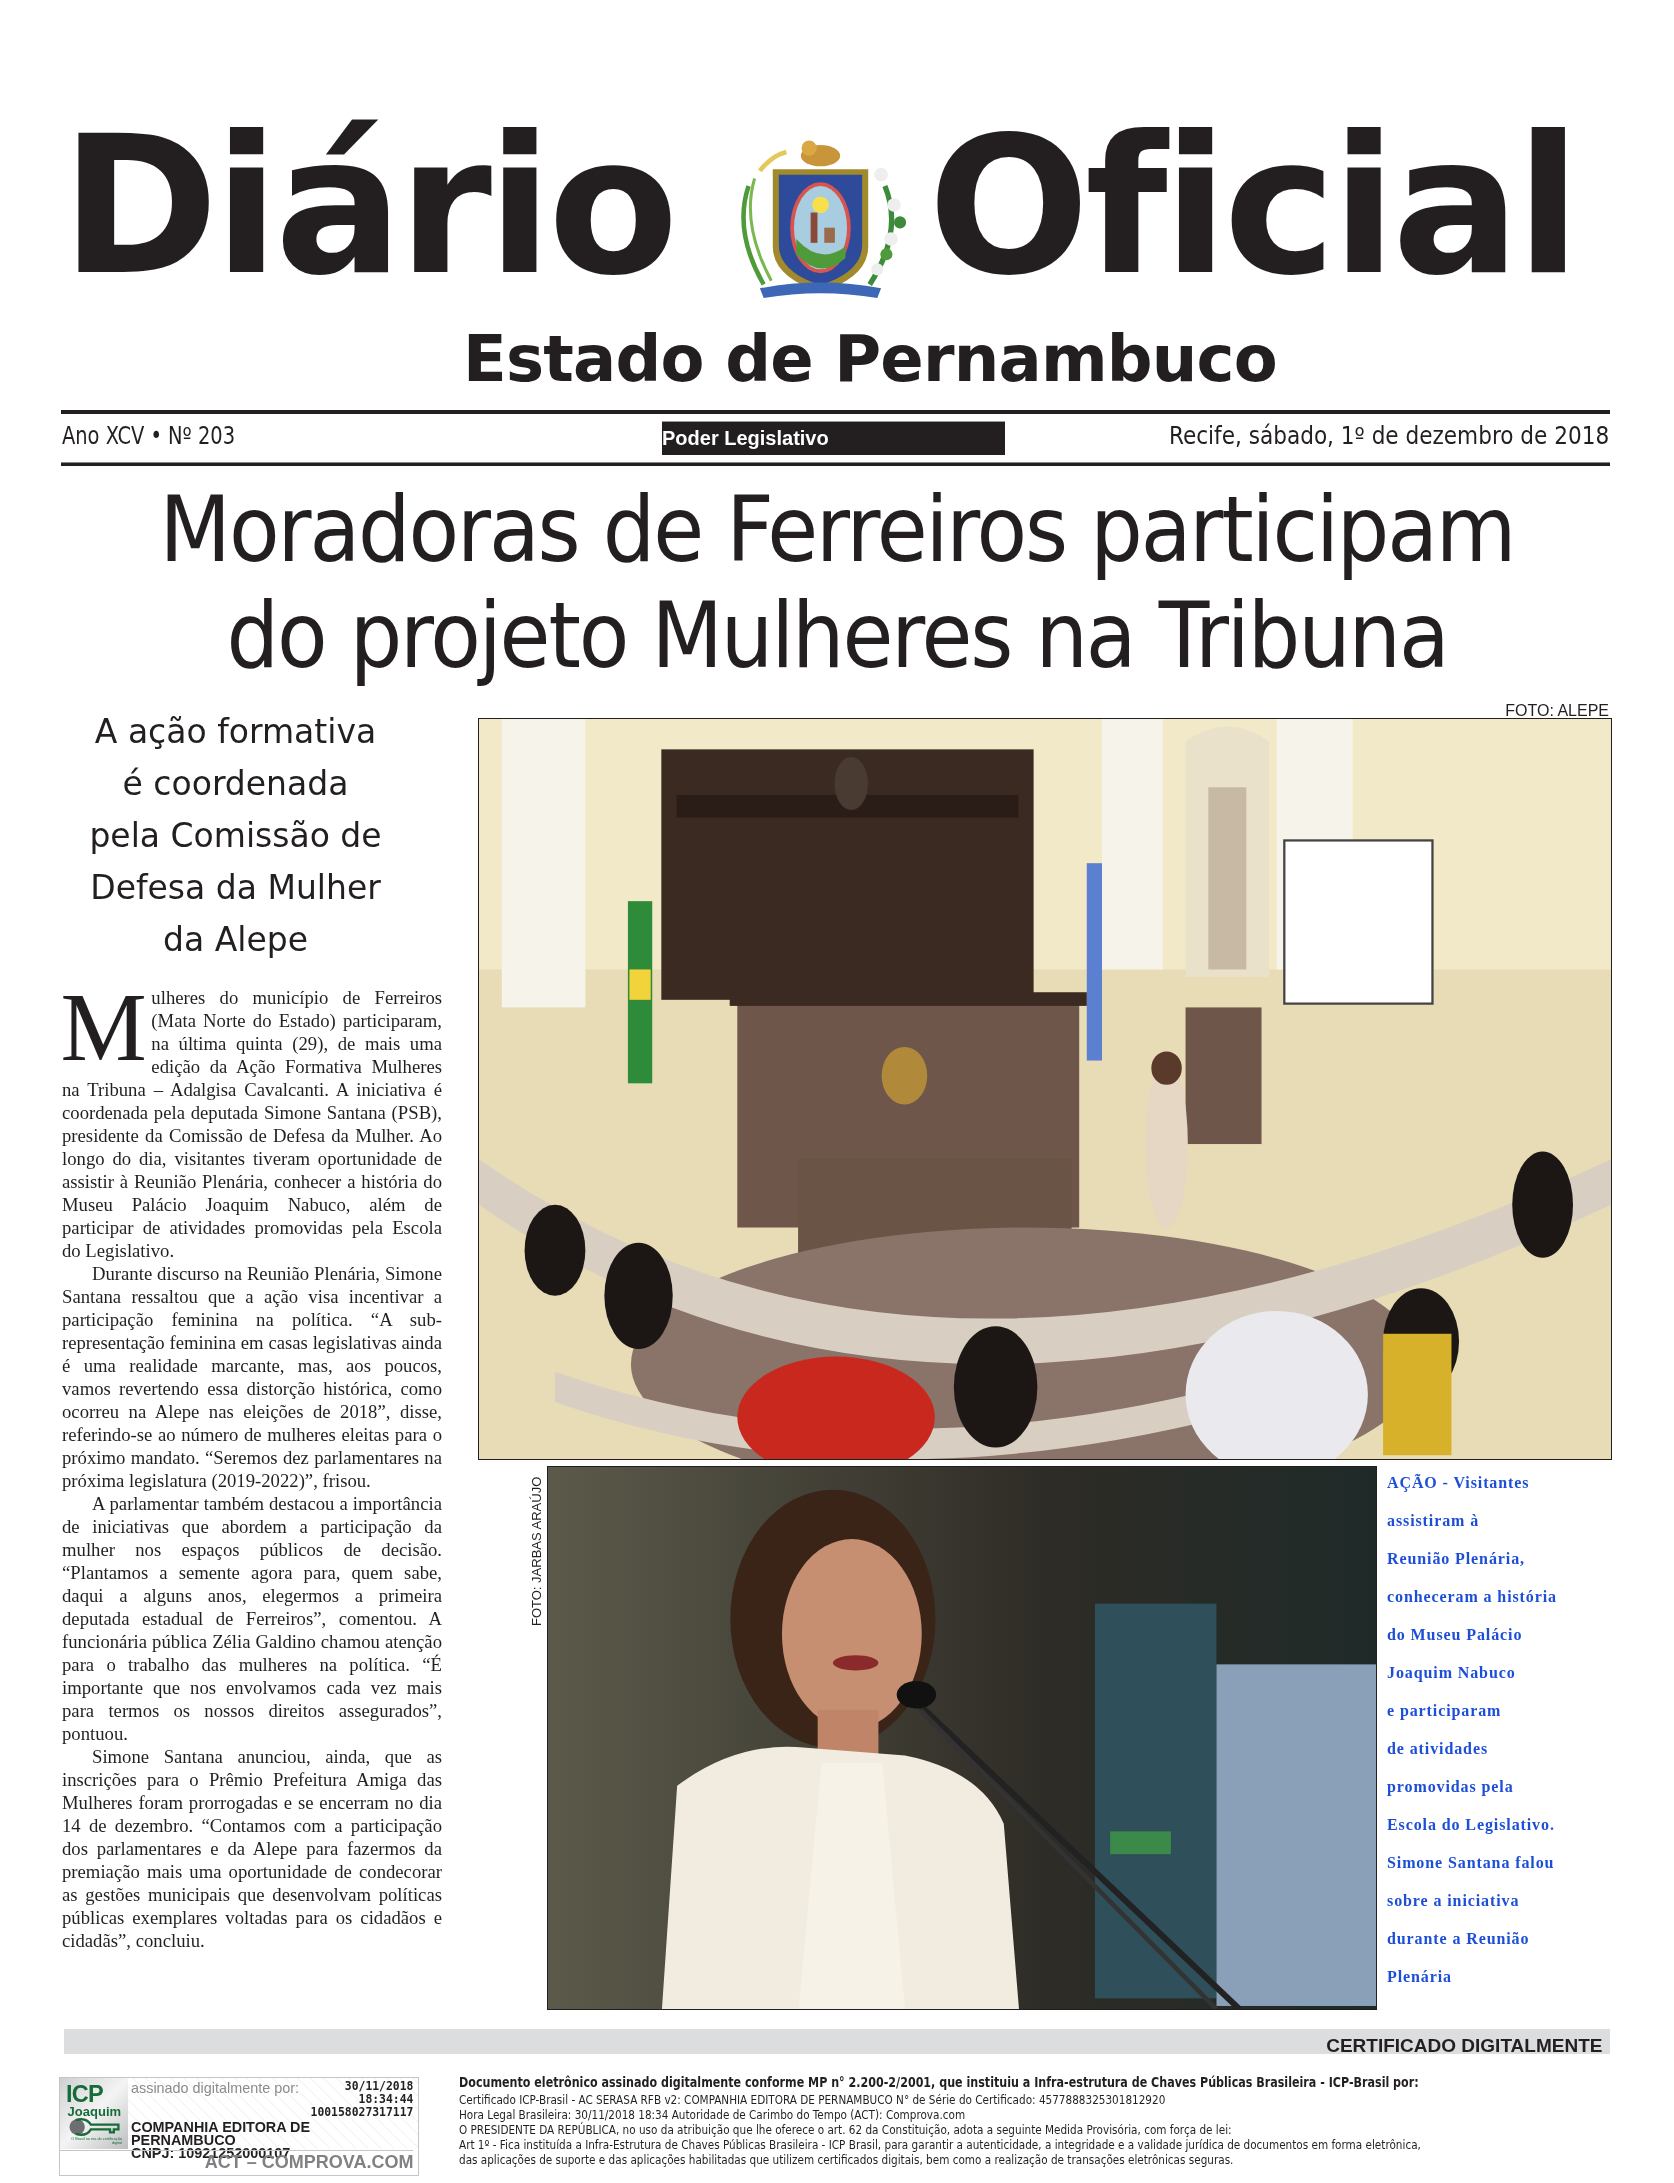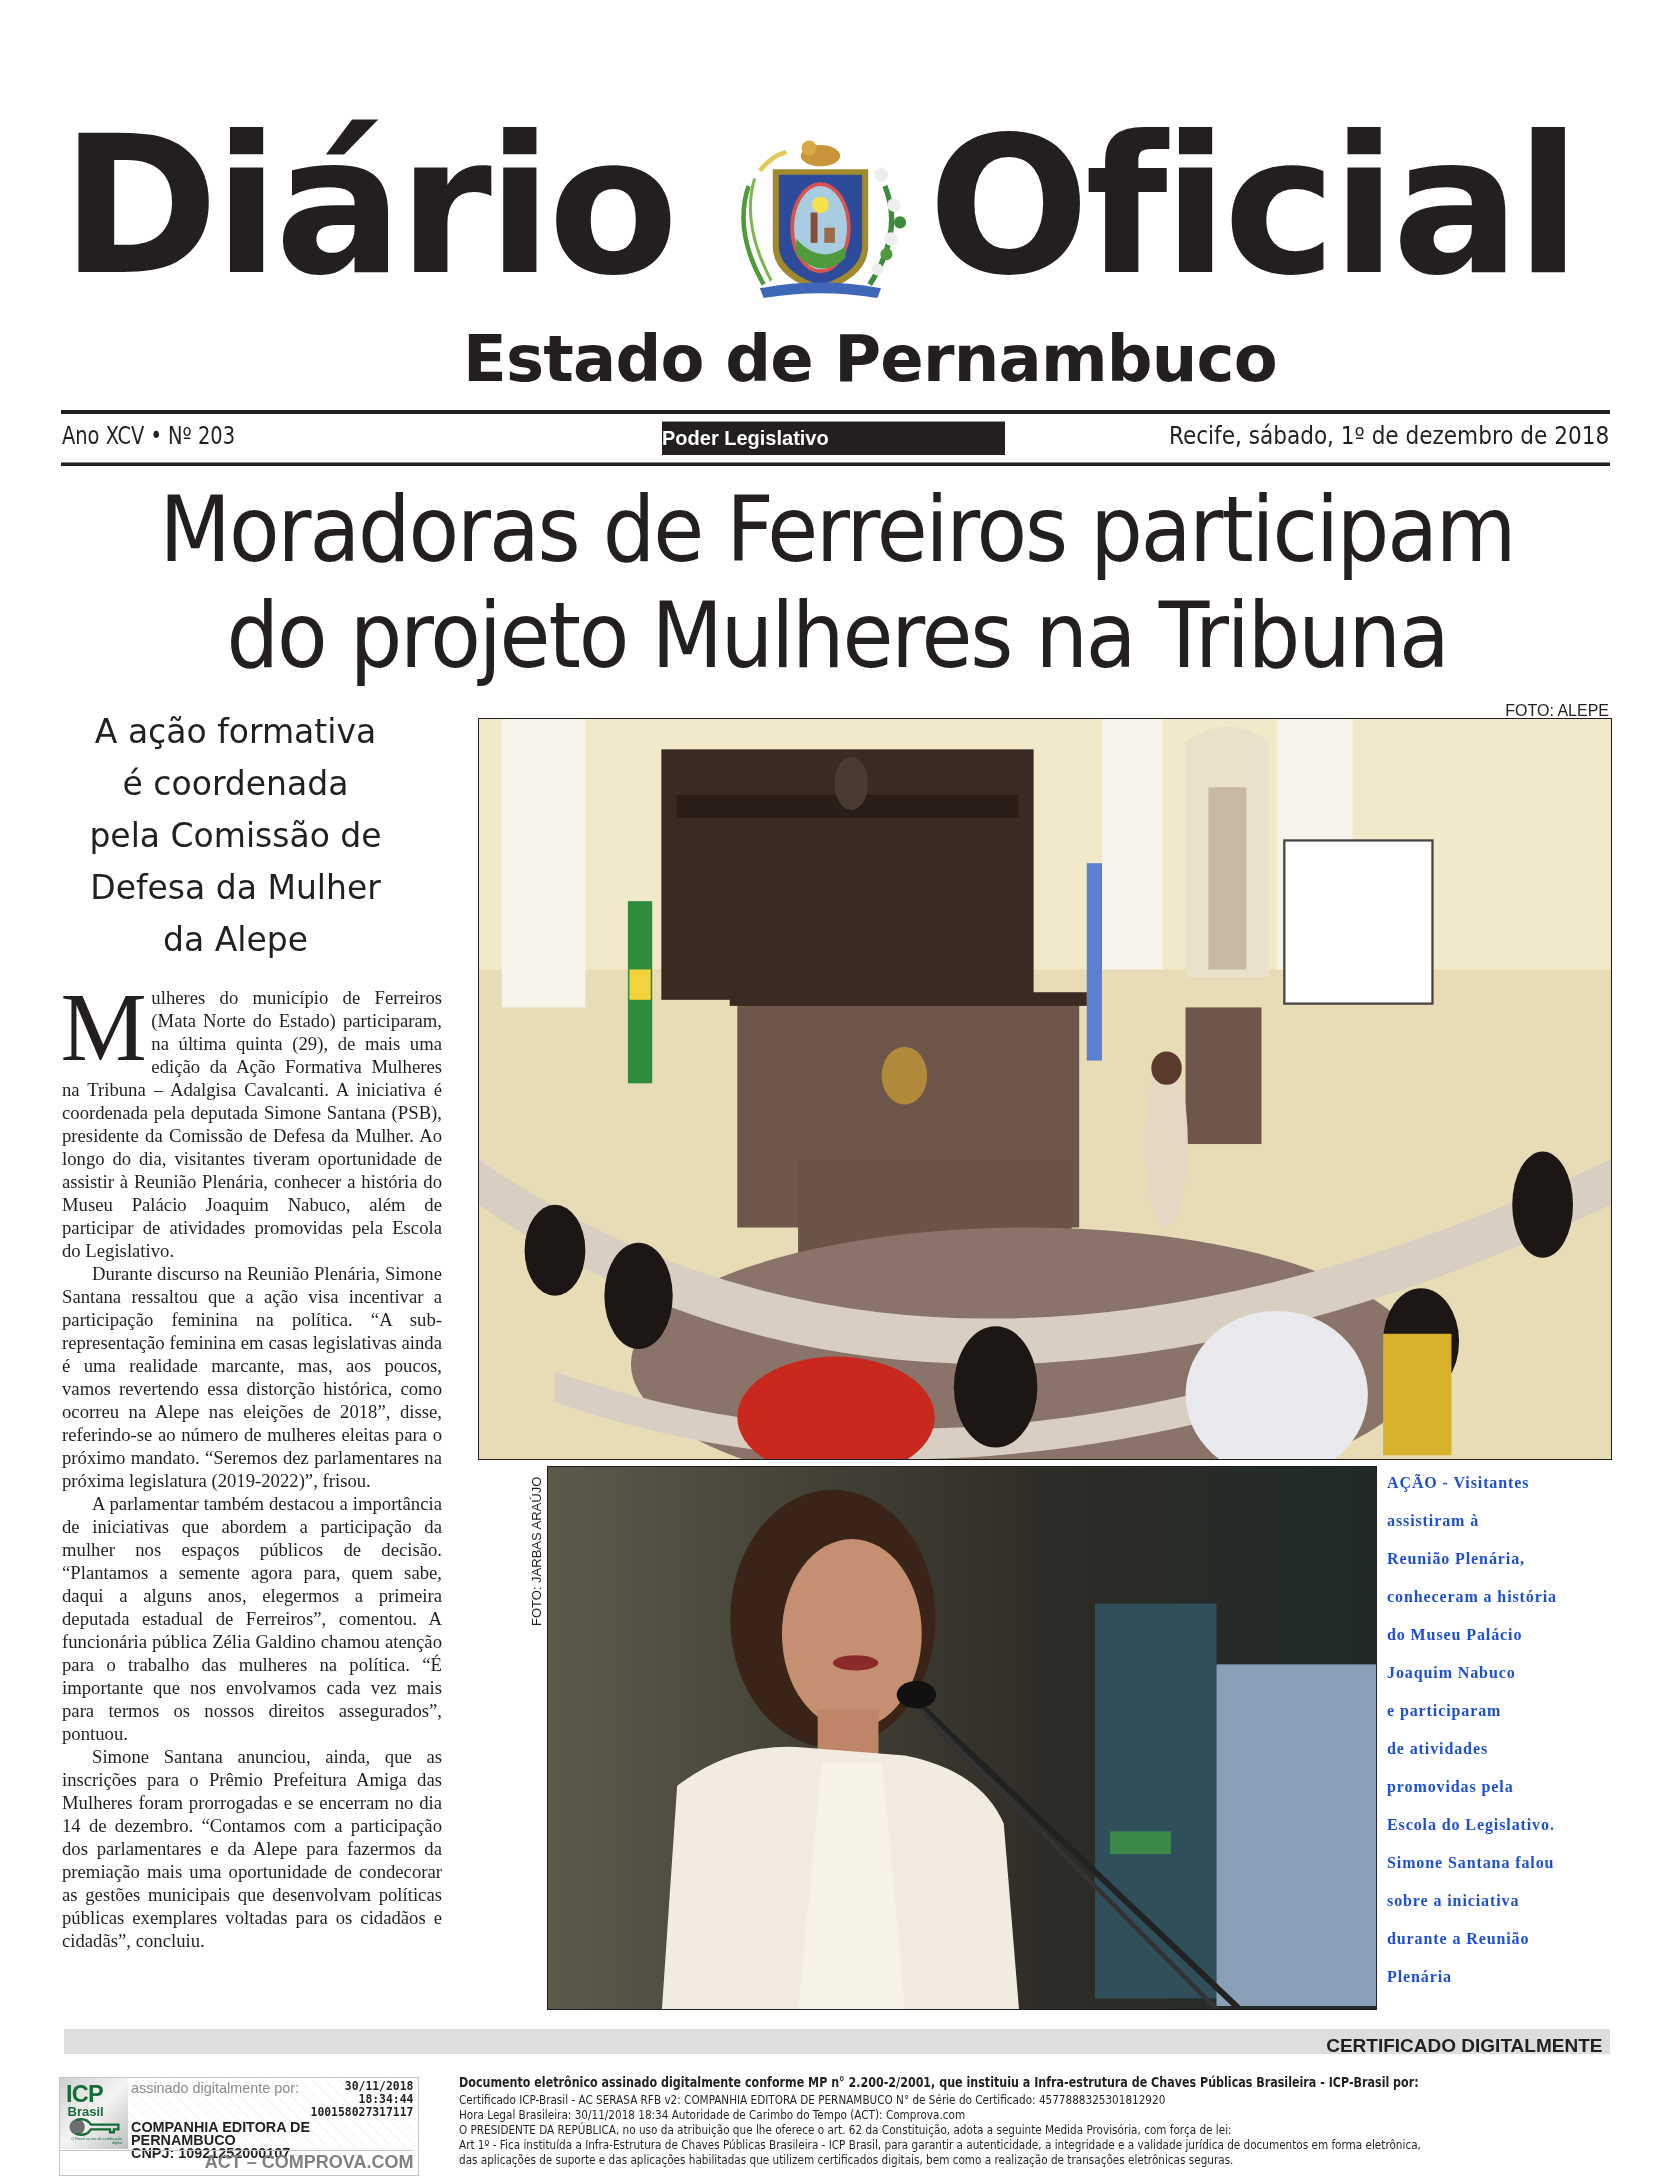--- a/index.html
+++ b/index.html
@@ -227,21 +227,21 @@
   <div>Plenária</div>
 </div>
 
 <div class="abs cert-bar">
   <span>CERTIFICADO DIGITALMENTE</span>
 </div>
 
 <div class="abs stamp">
   <div class="stamp-logo">
     <span class="icp">ICP</span>
-    <span class="bras">Brasil</span>
+    <span class="bras">Joaquim</span>
     <svg style="position:absolute;left:7.6px;top:39px" width="55" height="20" viewBox="0 0 72 26">
       <circle cx="12" cy="13" r="10" fill="#6d6e71"></circle>
       <path d="M10 4 Q24 0 30 10 L66 10 L66 16 L60 16 L60 20 L55 20 L55 16 L30 16 Q24 26 10 22" stroke="#166c38" stroke-width="3" fill="none"></path>
     </svg>
     <span class="tag">O Brasil na era da certificação digital</span>
   </div>
   <div class="stamp-main">
     <span class="stamp-by">assinado digitalmente por:</span>
     <div class="stamp-date">
       <div>30/11/2018</div>

